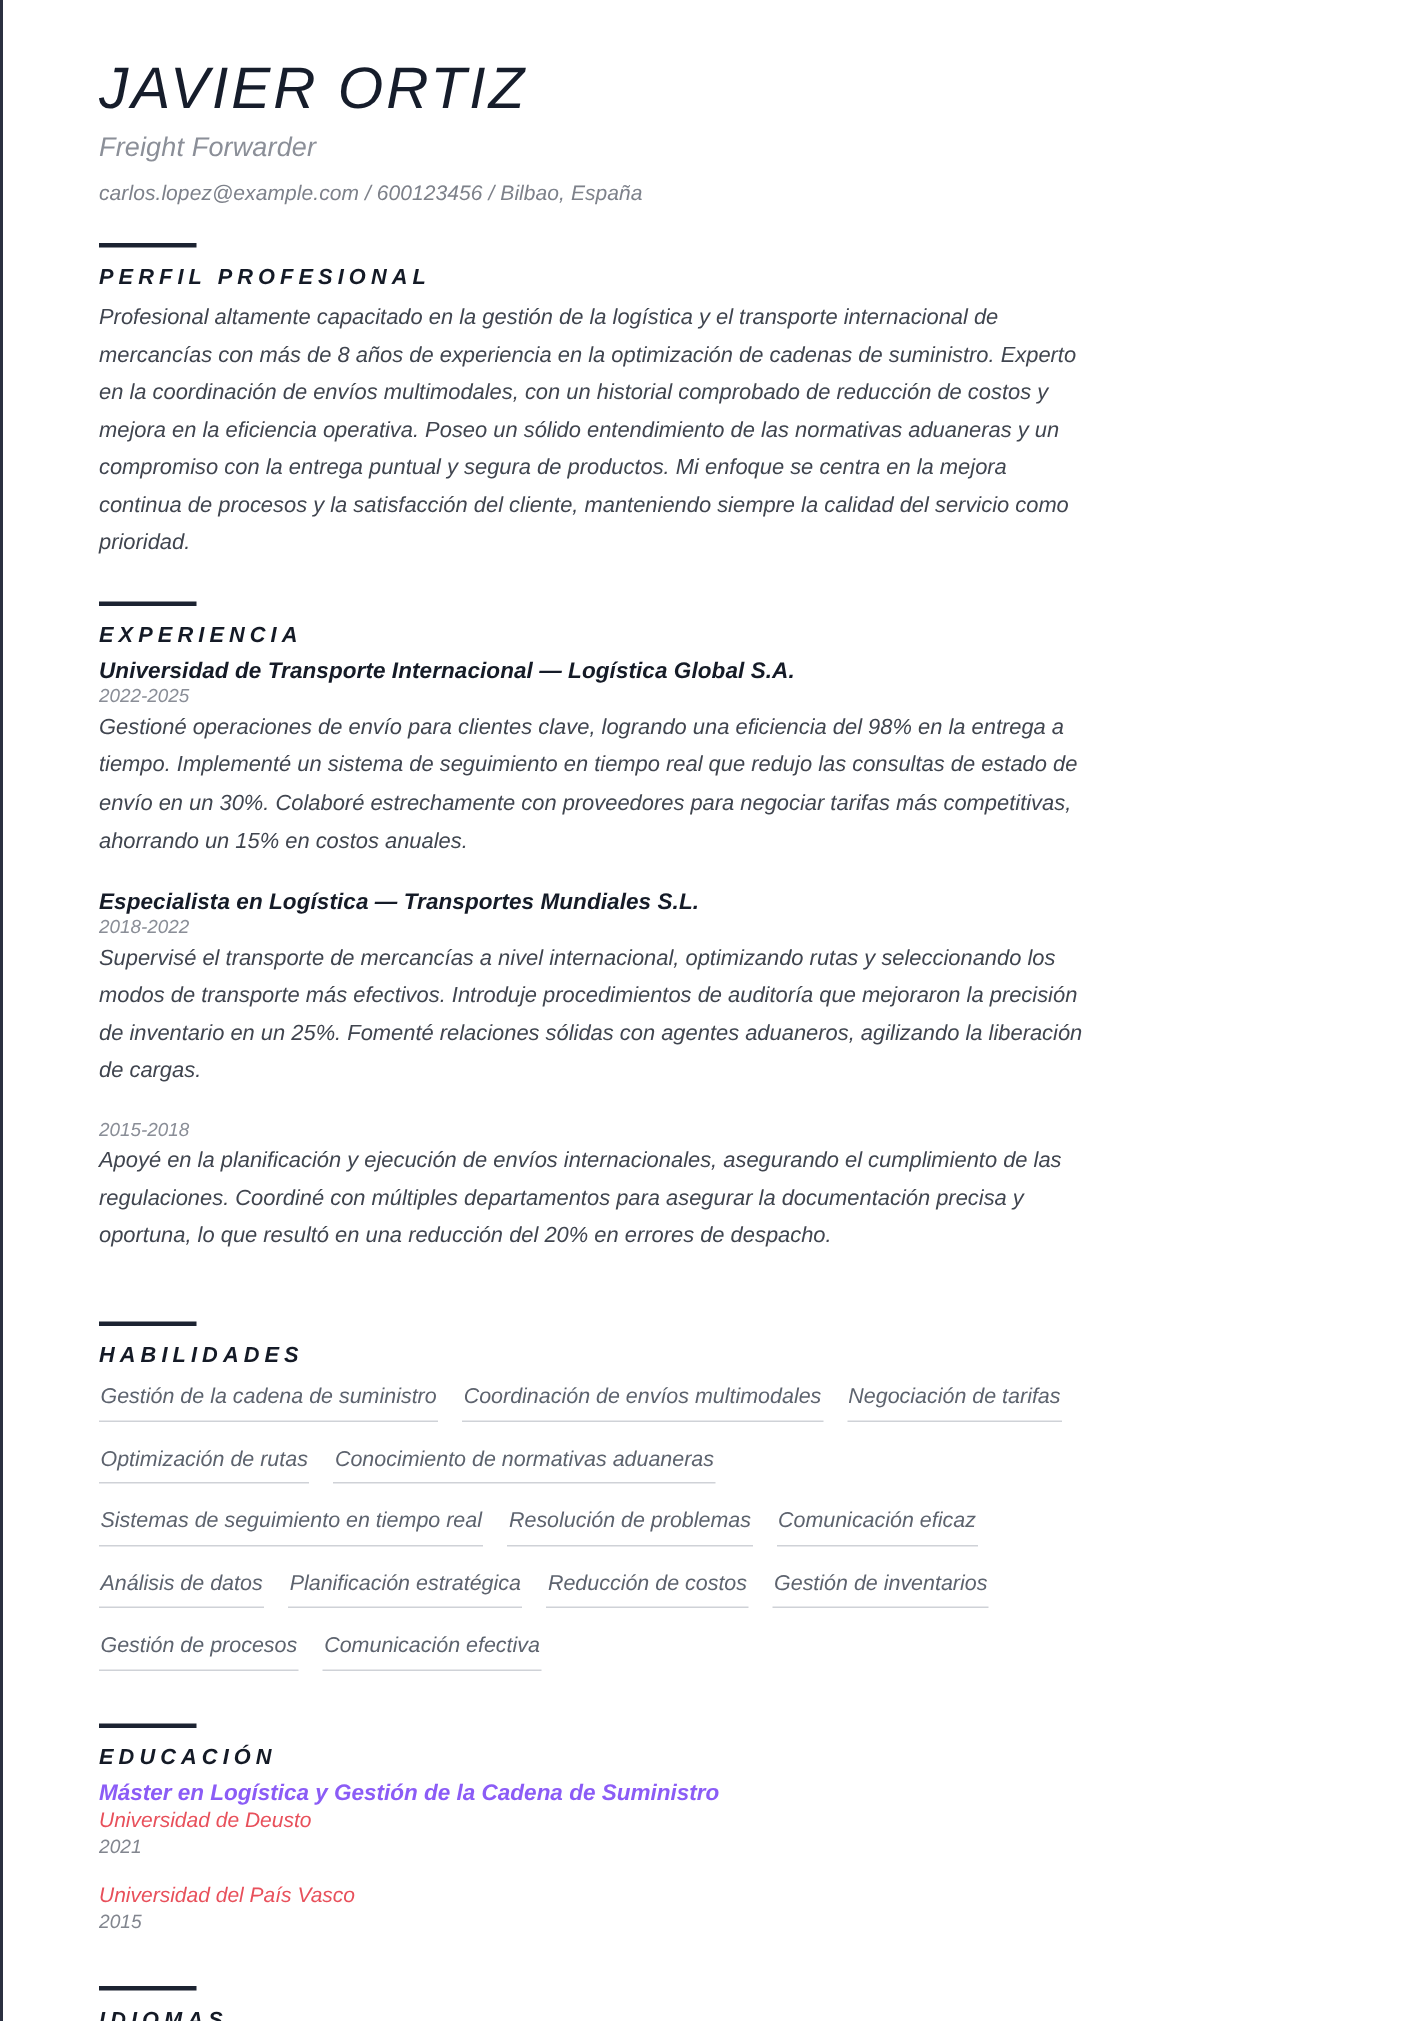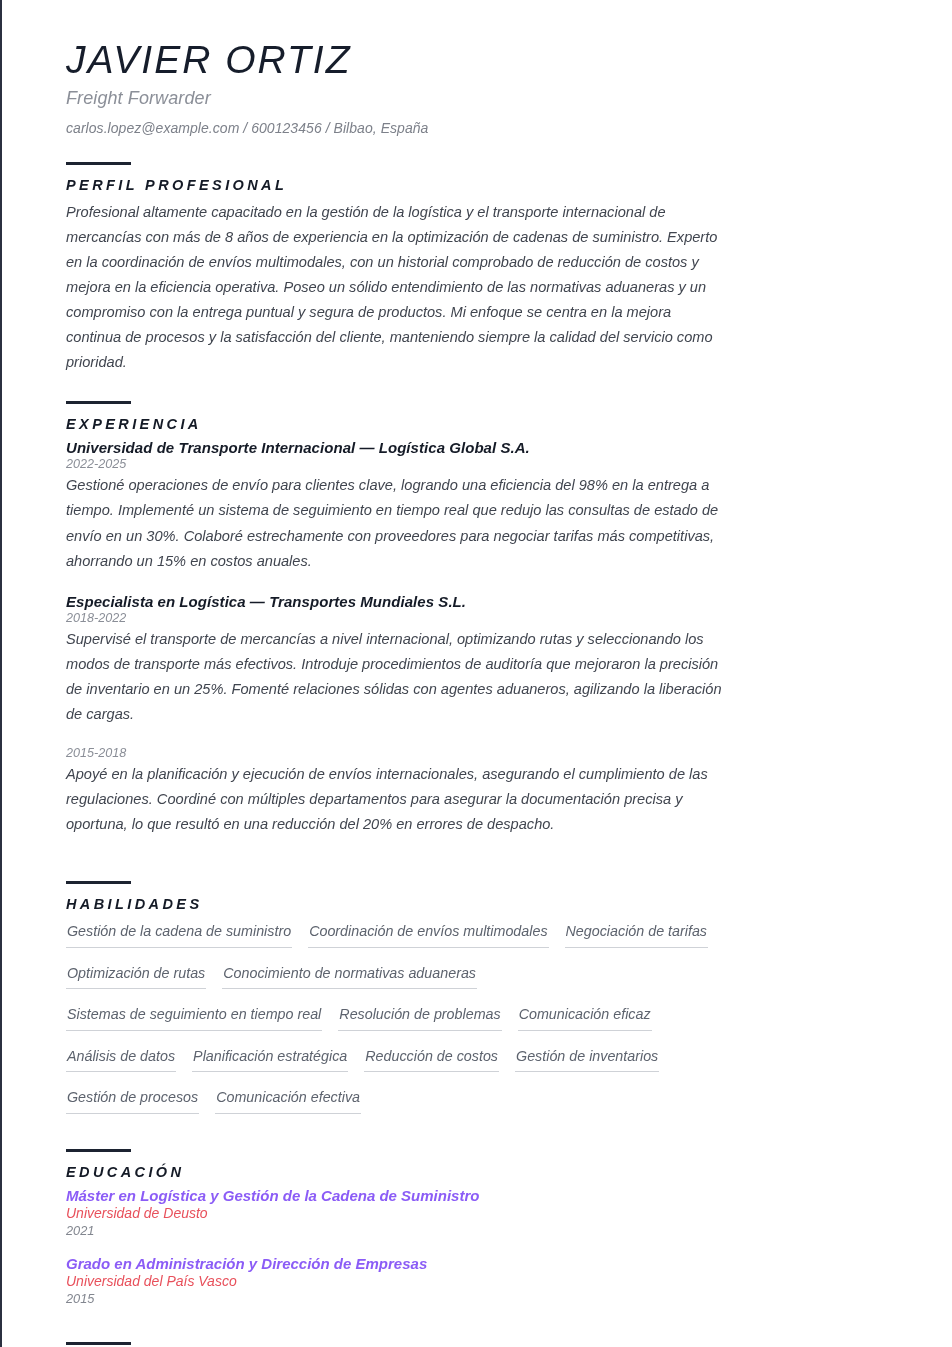--- a/index.html
+++ b/index.html
@@ -213,21 +213,20 @@
     <div class="rule"></div>
     <h2 class="section-title">EDUCACIÓN</h2>
 
     <div class="edu">
       <div class="edu-degree">Máster en Logística y Gestión de la Cadena de Suministro</div>
       <div class="edu-school">Universidad de Deusto</div>
       <div class="edu-year">2021</div>
     </div>
 
     <div class="edu">
-      <div class="edu-degree">Grado en Administración y Dirección de Empresas</div>
       <div class="edu-school">Universidad del País Vasco</div>
       <div class="edu-year">2015</div>
     </div>
   </div>
 
   <div class="section" style="margin-top:36px;">
     <div class="rule"></div>
     <h2 class="section-title">IDIOMAS</h2>
     <div>
       <p class="lang-item">Español</p>

